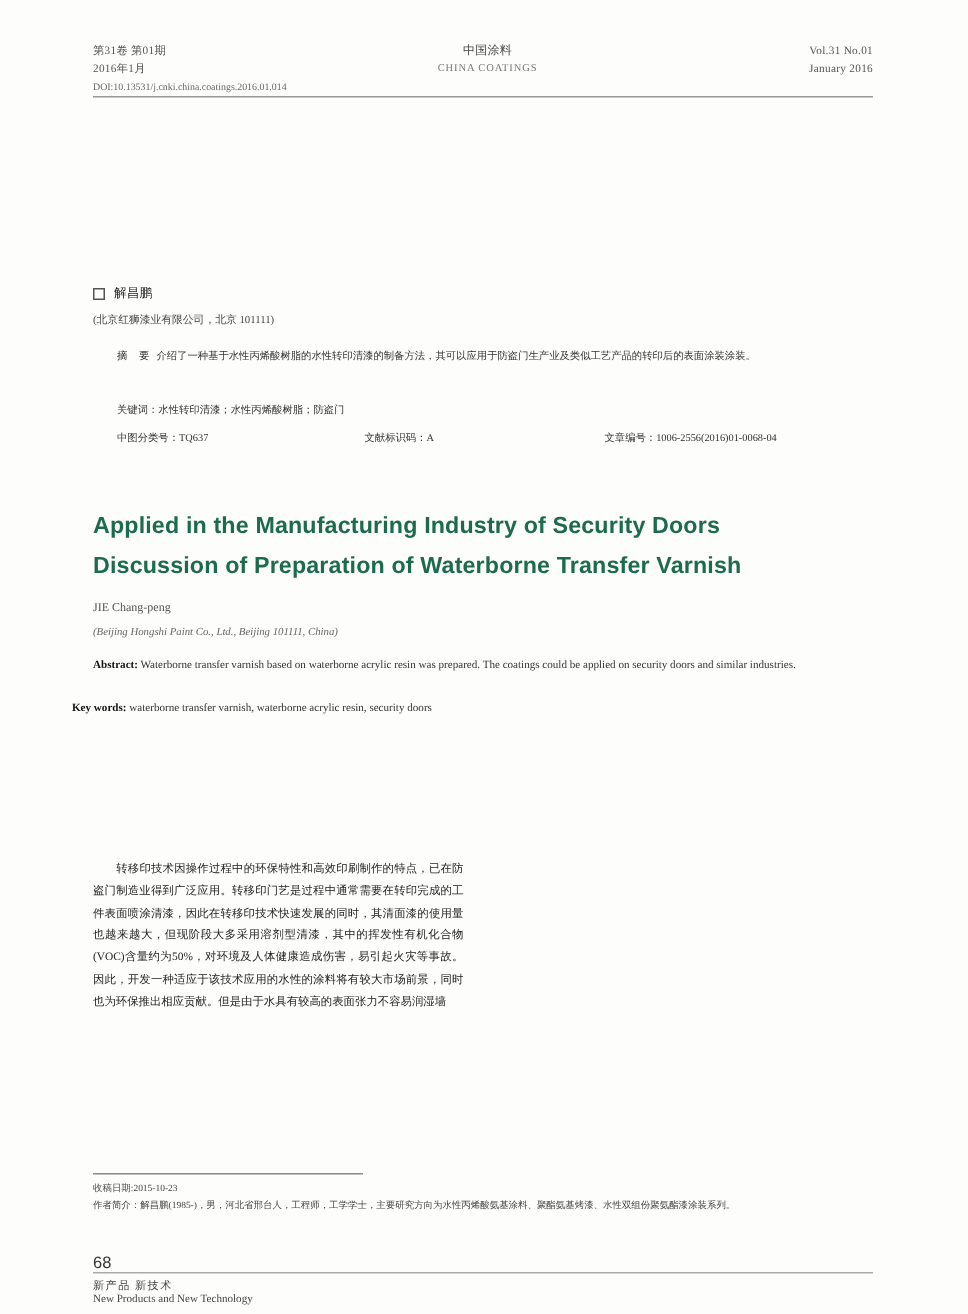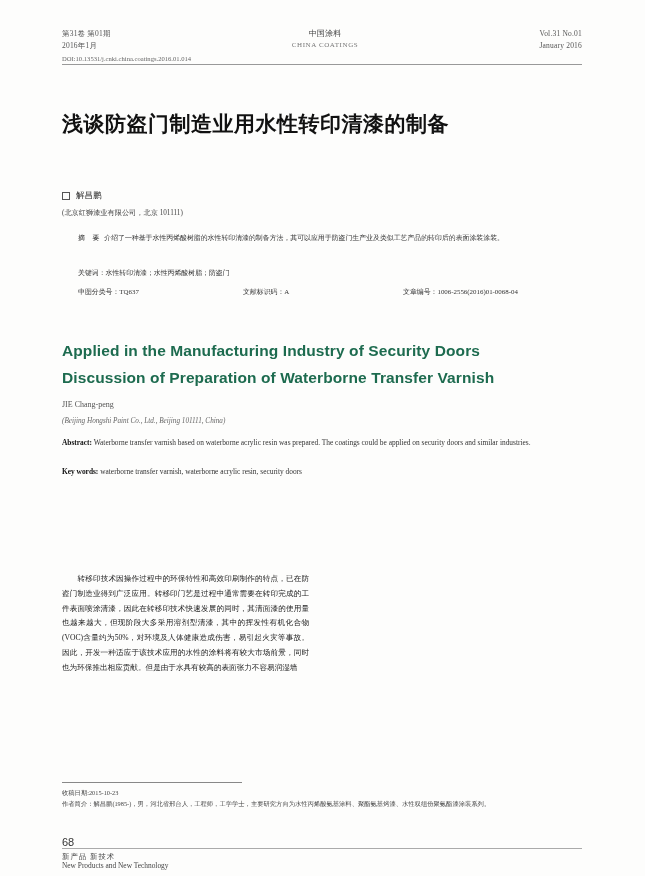--- a/index.html
+++ b/index.html
@@ -141,21 +141,21 @@
     left: 62px; top: 437px;
     width: 510px;
     font-size: 7.4px;
     line-height: 1.6;
     color: #333;
     text-align: justify;
   }
   .en-abs b { color: #111; }
   .en-kw {
     position: absolute;
-    left: 62px; top: 466px;
+    left: 48px; top: 466px;
     width: 510px;
     font-size: 7.4px;
     line-height: 1.6;
     color: #333;
   }
   .en-kw b { color: #111; }
   
   .columns {
     position: absolute;
     left: 62px; top: 572px;
@@ -256,21 +256,20 @@
       <div class="en-journal">CHINA COATINGS</div>
     </div>
     <div class="col-right">
       <div>Vol.31  No.01</div>
       <div>January  2016</div>
     </div>
   </div>
   <div class="doi">DOI:10.13531/j.cnki.china.coatings.2016.01.014</div>
   <div class="rule-top"></div>
 
-  <div class="cn-title">浅谈防盗门制造业用水性转印清漆的制备</div>
 
   <div class="author-block">
     <div class="author-line">
       <span class="sq"></span>
       <span class="author-name">解昌鹏</span>
     </div>
     <div class="affil">(北京红狮漆业有限公司，北京   101111)</div>
   </div>
 
   <div class="cn-abs">

